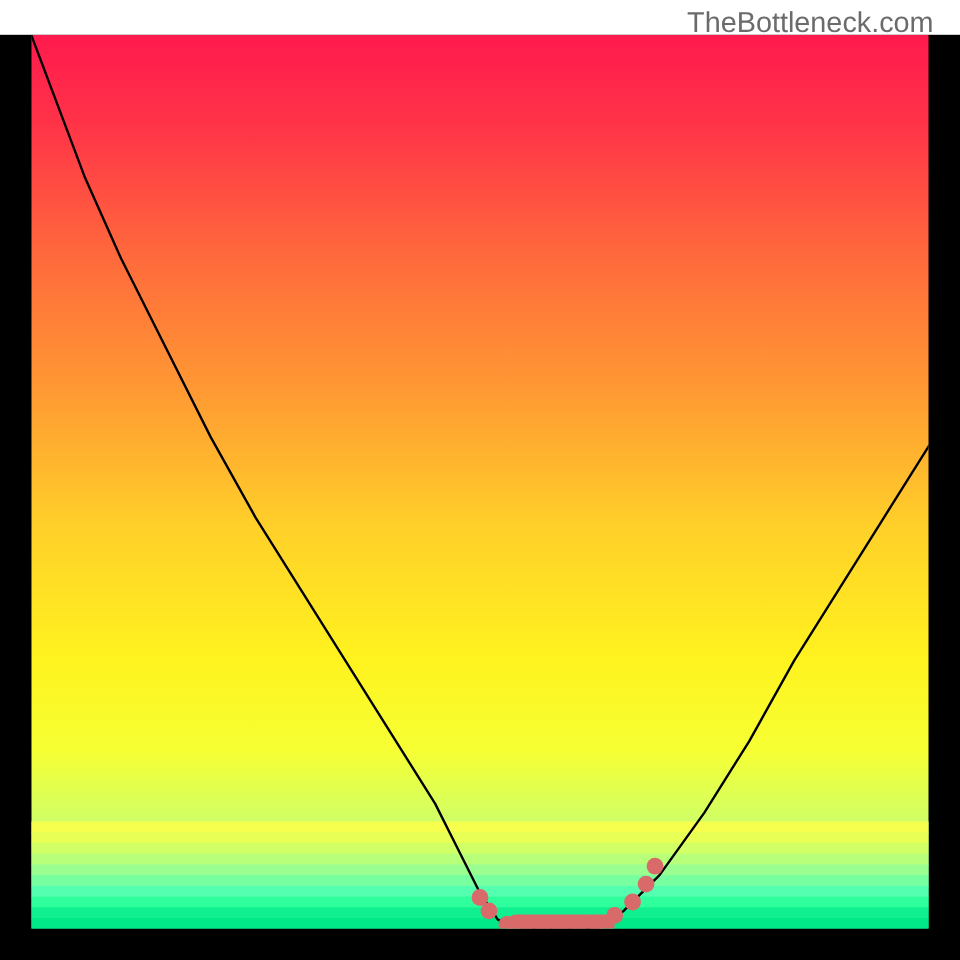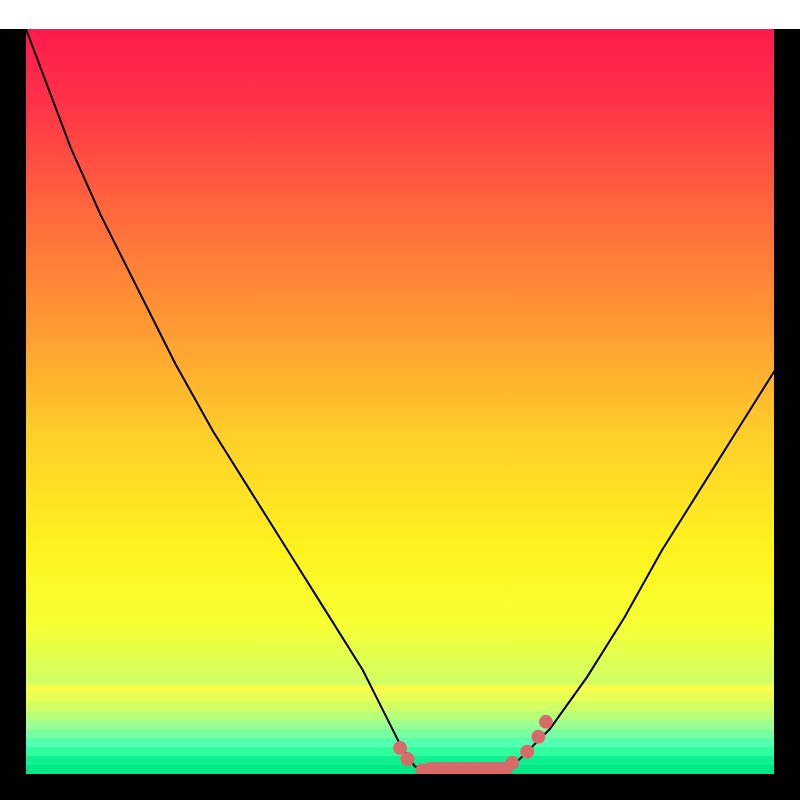--- a/index.html
+++ b/index.html
@@ -45,20 +45,21 @@
     display: block;
     position: absolute;
     top: 0;
     left: 0;
   }
 </style>
 </head>
 <body>
 
 <div class="container">
+  <div class="watermark">TheBottleneck.com</div>
 
   <div class="chart-frame">
     <div class="plot-area">
       <svg id="chart-svg" width="748" height="745" viewBox="0 0 748 745">
           <defs>
             <linearGradient id="bg-grad" x1="0" y1="0" x2="0" y2="1">
               <stop offset="0%" stop-color="#ff1a4d"></stop>
               <stop offset="10%" stop-color="#ff3348"></stop>
               <stop offset="25%" stop-color="#ff6a3c"></stop>
               <stop offset="40%" stop-color="#ff9a33"></stop>

